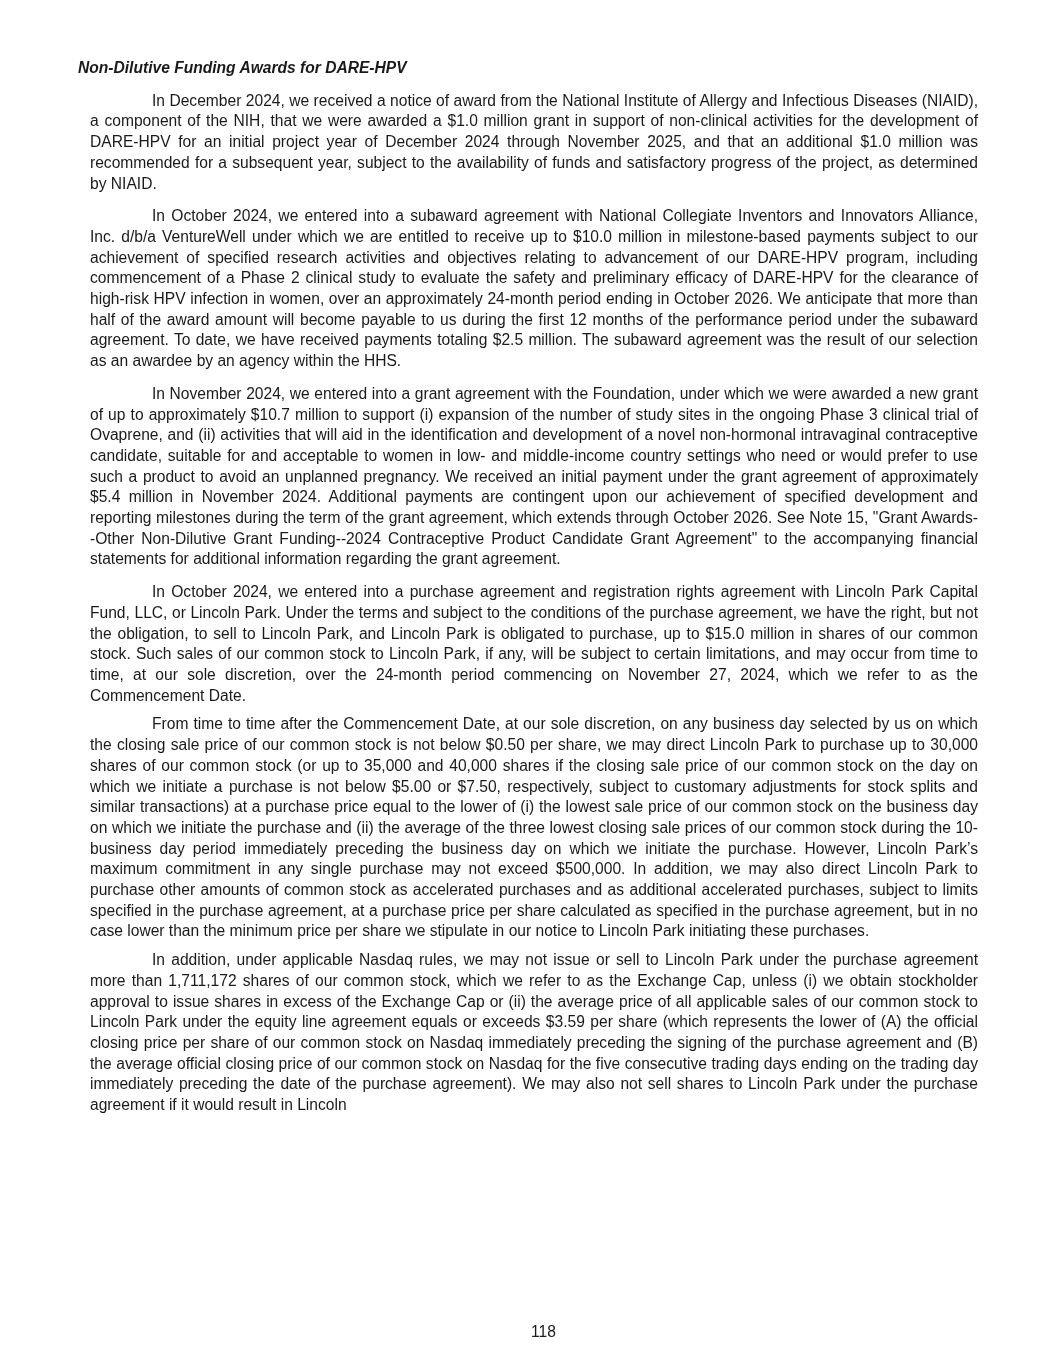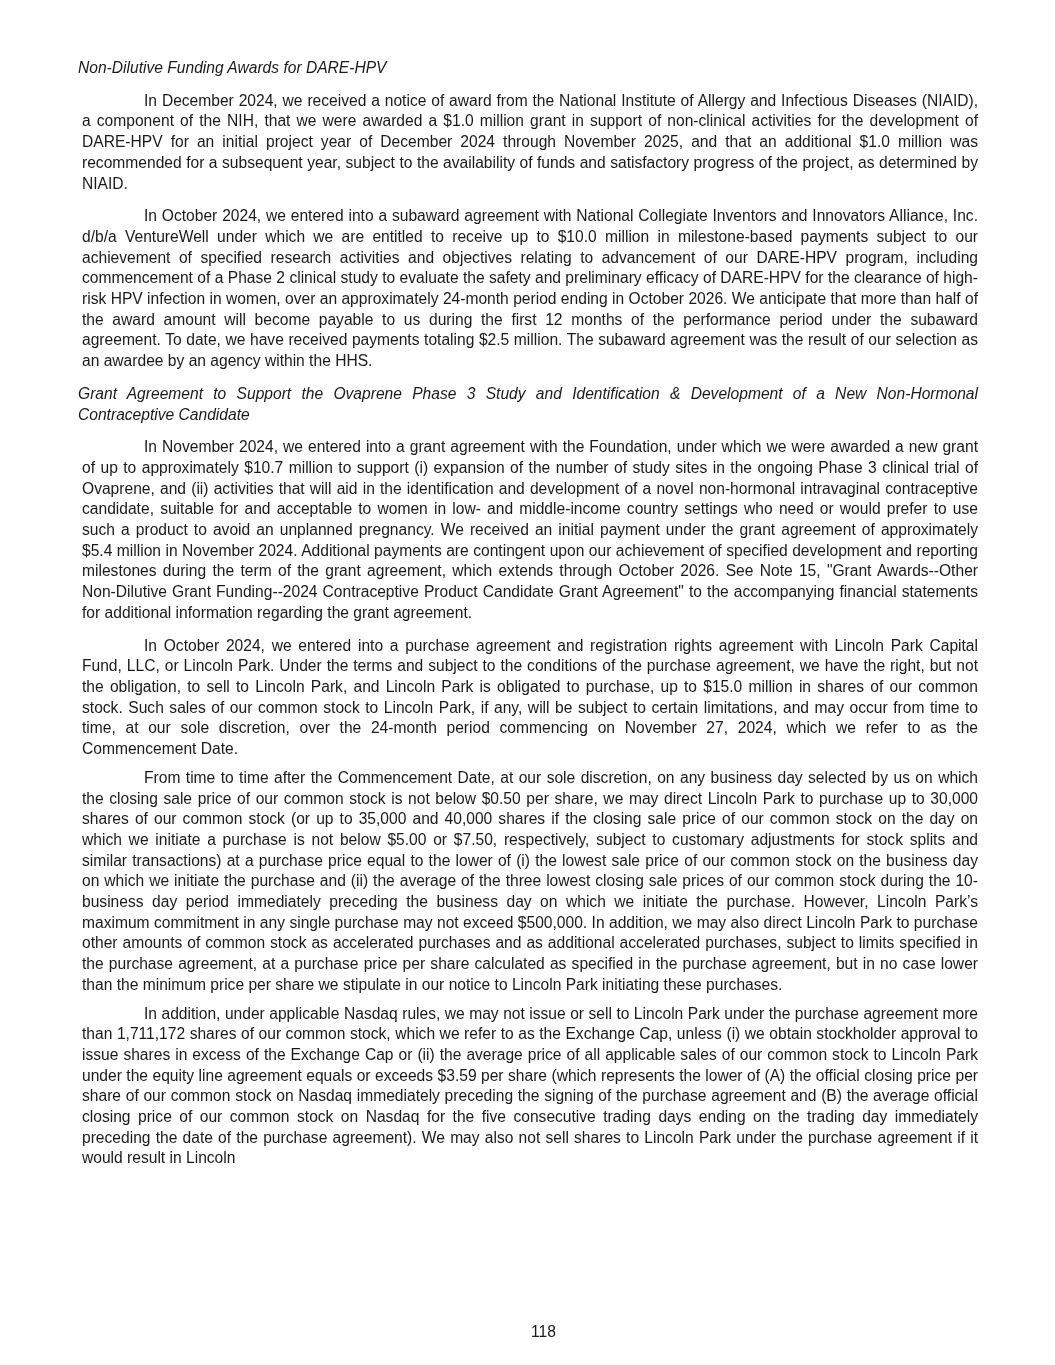--- a/index.html
+++ b/index.html
@@ -15,31 +15,31 @@
       font-family: "Liberation Sans", sans-serif;
       color: #1a1a1a;
     }
     .page {
       position: absolute;
       left: 78px;
       top: 58px;
       width: 900px;
     }
     .heading {
-      font-weight: normal;
+      font-weight: bold;
       font-style: italic;
       font-size: 15.6px;
       line-height: 20.7px;
       margin: 0 0 12px 0;
       text-align: justify;
     }
     .para {
       font-size: 15.6px;
       line-height: 20.7px;
-      margin: 0 0 12px 4px;
+      margin: 0 0 12px 12px;
       text-align: justify;
       text-indent: 62px;
       hyphens: none;
     }
     .para.tight { margin-bottom: 8px; }
     .heading.tight { margin-bottom: 10px; }
     .page-number {
       position: absolute;
       left: 16px;
       width: 1055px;
@@ -54,21 +54,20 @@
 
 <div class="page">
 
   <div class="section">
     <p class="heading">Non-Dilutive Funding Awards for DARE-HPV</p>
     <p class="para">In December 2024, we received a notice of award from the National Institute of Allergy and Infectious Diseases (NIAID), a component of the NIH, that we were awarded a $1.0 million grant in support of non-clinical activities for the development of DARE-HPV for an initial project year of December 2024 through November 2025, and that an additional $1.0 million was recommended for a subsequent year, subject to the availability of funds and satisfactory progress of the project, as determined by NIAID.</p>
     <p class="para">In October 2024, we entered into a subaward agreement with National Collegiate Inventors and Innovators Alliance, Inc. d/b/a VentureWell under which we are entitled to receive up to $10.0 million in milestone-based payments subject to our achievement of specified research activities and objectives relating to advancement of our DARE-HPV program, including commencement of a Phase 2 clinical study to evaluate the safety and preliminary efficacy of DARE-HPV for the clearance of high-risk HPV infection in women, over an approximately 24-month period ending in October 2026. We anticipate that more than half of the award amount will become payable to us during the first 12 months of the performance period under the subaward agreement. To date, we have received payments totaling $2.5 million. The subaward agreement was the result of our selection as an awardee by an agency within the HHS.</p>
   </div>
 
   <div class="section">
-    <p class="heading">Grant Agreement to Support the Ovaprene Phase 3 Study and Identification &amp; Development of a New Non-Hormonal Contraceptive Candidate</p>
     <p class="para">In November 2024, we entered into a grant agreement with the Foundation, under which we were awarded a new grant of up to approximately $10.7 million to support (i) expansion of the number of study sites in the ongoing Phase 3 clinical trial of Ovaprene, and (ii) activities that will aid in the identification and  development of a novel non-hormonal intravaginal contraceptive candidate, suitable for and acceptable to women in low- and middle-income country settings who need or would prefer to use such a product to avoid an unplanned pregnancy. We received an initial payment under the grant agreement of approximately $5.4 million in November 2024. Additional payments are contingent upon our achievement of specified development and reporting milestones during the term of the grant agreement, which extends through October 2026. See Note 15, "Grant Awards--Other Non-Dilutive Grant Funding--2024 Contraceptive Product Candidate Grant Agreement" to the accompanying financial statements for additional information regarding the grant agreement.</p>
   </div>
 
   <div class="section">
     <p class="para tight">In October 2024, we entered into a purchase agreement and registration rights agreement with Lincoln Park Capital Fund, LLC, or Lincoln Park. Under the terms and subject to the conditions of the purchase agreement, we have the right, but not the obligation, to sell to Lincoln Park, and Lincoln Park is obligated to purchase, up to $15.0 million in shares of our common stock. Such sales of our common stock to Lincoln Park, if any, will be subject to certain limitations, and may occur from time to time, at our sole discretion, over the 24-month period commencing on November 27, 2024, which we refer to as the Commencement Date.</p>
     <p class="para tight">From time to time after the Commencement Date, at our sole discretion, on any business day selected by us on which the closing sale price of our common stock is not below $0.50 per share, we may direct Lincoln Park to purchase up to 30,000 shares of our common stock (or up to 35,000 and 40,000 shares if the closing sale price of our common stock on the day on which we initiate a purchase is not below $5.00 or $7.50, respectively, subject to customary adjustments for stock splits and similar transactions) at a purchase price equal to the lower of (i) the lowest sale price of our common stock on the business day on which we initiate the purchase and (ii) the average of the three lowest closing sale prices of our common stock during the 10-business day period immediately preceding the business day on which we initiate the purchase. However, Lincoln Park’s maximum commitment in any single purchase may not exceed $500,000. In addition, we may also direct Lincoln Park to purchase other amounts of common stock as accelerated purchases and as additional accelerated purchases, subject to limits specified in the purchase agreement, at a purchase price per share calculated as specified in the purchase agreement, but in no case lower than the minimum price per share we stipulate in our notice to Lincoln Park initiating these purchases.</p>
     <p class="para tight">In addition, under applicable Nasdaq rules, we may not issue or sell to Lincoln Park under the purchase agreement more than 1,711,172 shares of our common stock, which we refer to as the Exchange Cap, unless (i) we obtain stockholder approval to issue shares in excess of the Exchange Cap or (ii) the average price of all applicable sales of our common stock to Lincoln Park under the equity line agreement equals or exceeds $3.59 per share (which represents the lower of (A) the official closing price per share of our common stock on Nasdaq immediately preceding the signing of the purchase agreement and (B) the average official closing price of our common stock on Nasdaq for the five consecutive trading days ending on the trading day immediately preceding the date of the purchase agreement). We may also not sell shares to Lincoln Park under the purchase agreement if it would result in Lincoln</p>
   </div>
 
 </div>

